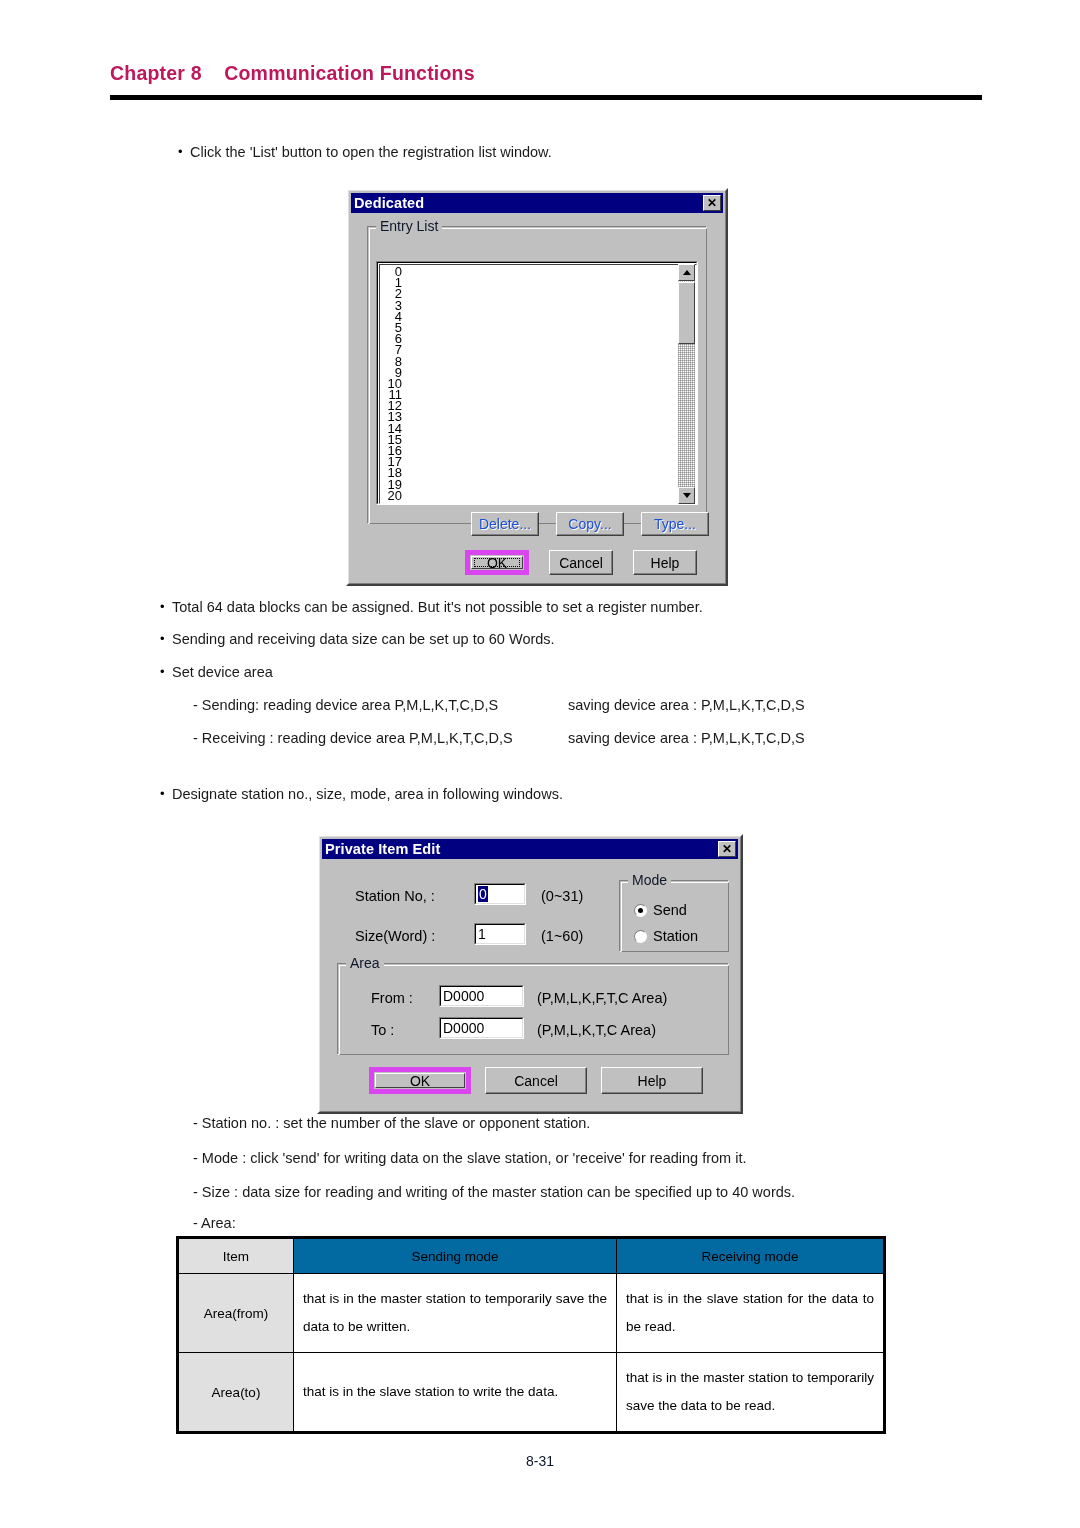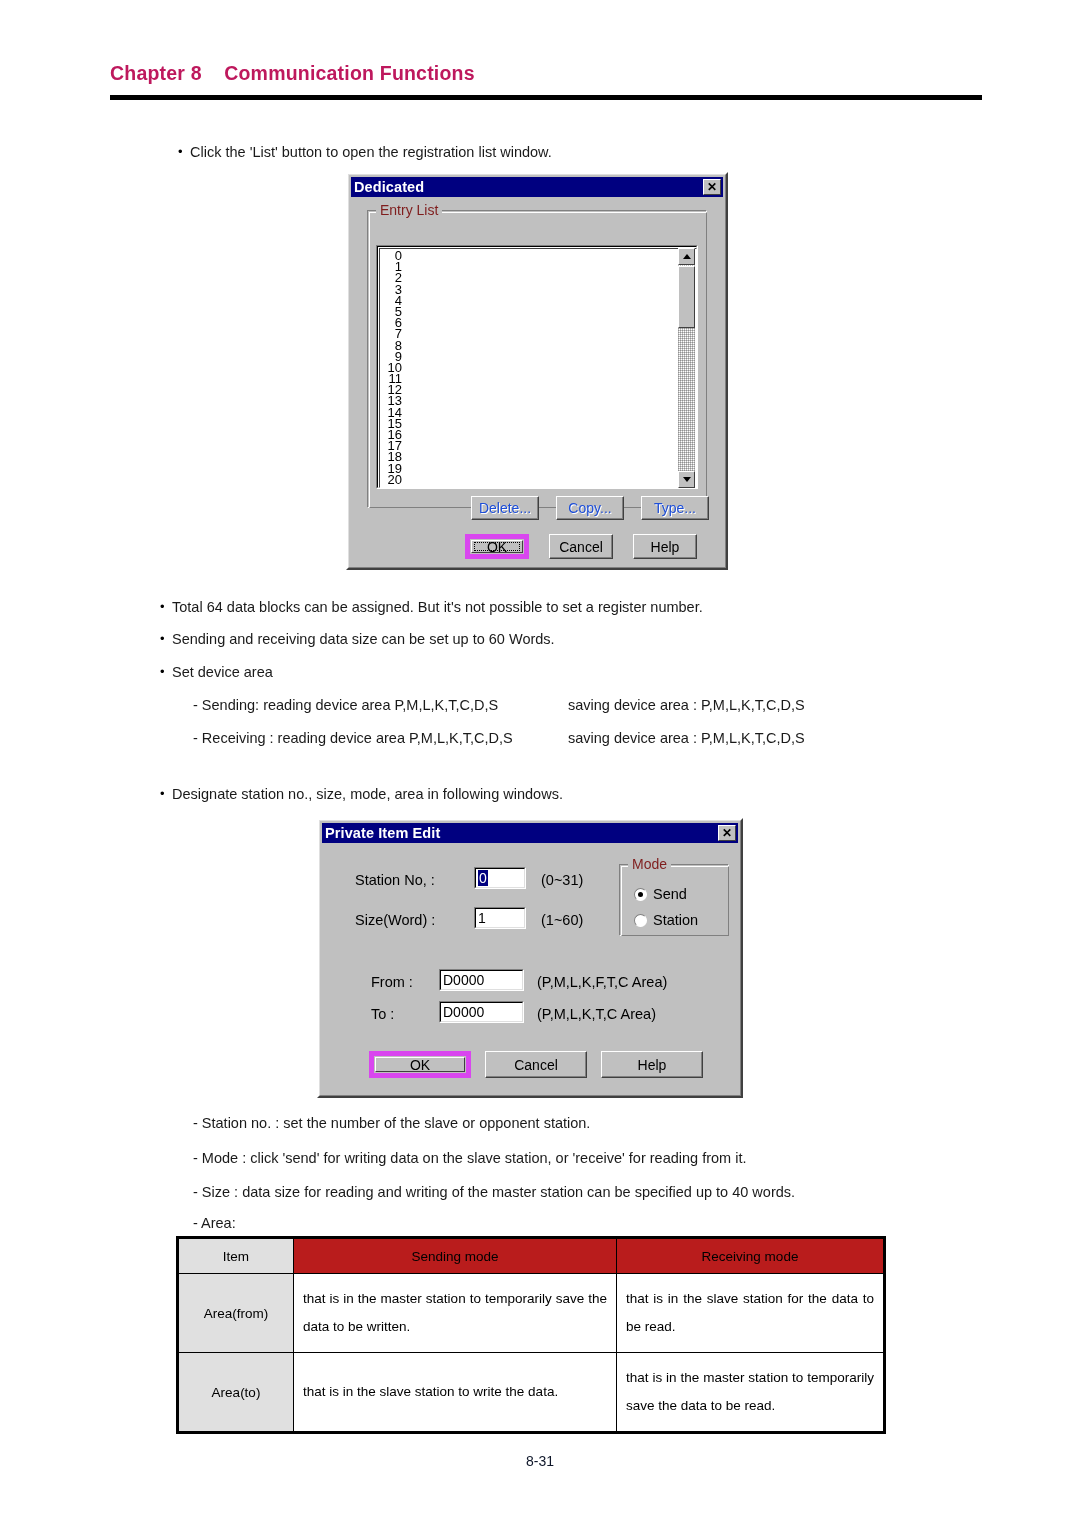--- a/index.html
+++ b/index.html
@@ -65,20 +65,21 @@
   
   .dlg {
     position: absolute;
     background: #c0c0c0;
     border-top: 2px solid #ffffff;
     border-left: 2px solid #ffffff;
     border-right: 2px solid #404040;
     border-bottom: 2px solid #404040;
     box-sizing: border-box;
     font-family: "Liberation Sans", sans-serif;
+    margin-top: 16px;
   }
   .dlg-inner-edge {
     position: absolute;
     left: 0; top: 0; right: 0; bottom: 0;
     border-top: 1px solid #dfdfdf;
     border-left: 1px solid #dfdfdf;
     border-right: 1px solid #808080;
     border-bottom: 1px solid #808080;
     pointer-events: none;
   }
@@ -137,21 +138,21 @@
     border-bottom: 1px solid #808080;
     pointer-events: none;
   }
   .groupbox-label {
     position: absolute;
     top: -9px;
     left: 8px;
     background: #c0c0c0;
     padding: 0 4px;
     font-size: 14px;
-    color: #7f1d1d;
+    color: #0f172a;
     white-space: nowrap;
   }
 
   
   .sunken {
     position: absolute;
     background: #ffffff;
     border-top: 1px solid #808080;
     border-left: 1px solid #808080;
     border-right: 1px solid #ffffff;
@@ -383,21 +384,21 @@
     color: #000;
     border: 3px solid #000;
     background: #fff;
   }
   .data-table td {
     border: 1px solid #000;
     padding: 6px 9px;
     vertical-align: middle;
   }
   .data-table .hdr {
-    background: #b91c1c;
+    background: #0369a1;
     text-align: center;
     height: 26px;
     padding: 4px 6px;
   }
   .data-table .item-cell {
     background: #e0e0e0;
     text-align: center;
     width: 96px;
   }
   .data-table .just {
@@ -569,20 +570,24 @@
   </div>
   <div class="radio-row" style="left:315px; top:66px;">
     <span class="radio-circle checked"></span>
     <span>Send</span>
   </div>
   <div class="radio-row" style="left:315px; top:92px;">
     <span class="radio-circle"></span>
     <span>Station</span>
   </div>
 
+  <div class="groupbox" style="left:18px; top:127px; width:392px; height:92px;">
+    <div class="groupbox-inner"></div>
+    <div class="groupbox-label">Area</div>
+  </div>
 
   <div class="dlg-label" style="left:52px; top:154px;">From :</div>
   <div class="field" style="left:120px; top:149px; width:85px; height:22px;">
     <div class="field-inner"></div>
     <span class="field-val">D0000</span>
   </div>
   <div class="dlg-label" style="left:218px; top:154px;">(P,M,L,K,F,T,C Area)</div>
 
   <div class="dlg-label" style="left:52px; top:186px;">To :</div>
   <div class="field" style="left:120px; top:181px; width:85px; height:22px;">

